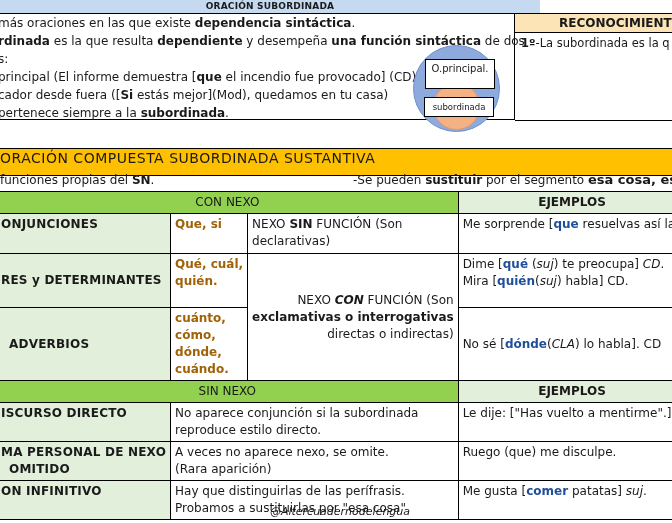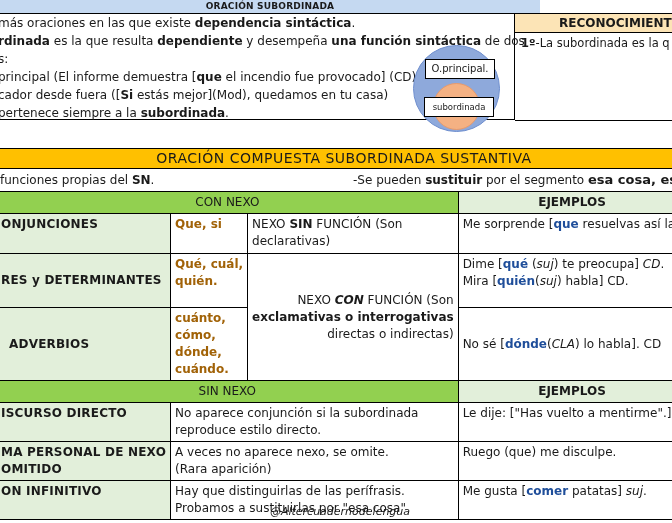--- a/index.html
+++ b/index.html
@@ -15,25 +15,25 @@
   .top-box { left: -2px; top: 13px; width: 517px; height: 107px; border-top: 1.5px solid #000; border-right: 1.5px solid #000; border-bottom: 1.5px solid #000; }
   .top-line { position: absolute; left: 0; white-space: nowrap; font-size: 12px; line-height: 18px; }
   .recon-head { left: 515px; top: 13px; width: 160px; height: 20px; background: #fce4b6; border-bottom: 1px solid #000; border-top: 1.5px solid #000; font-weight: bold; font-size: 12px; line-height: 19px; padding-left: 44px; white-space: nowrap; overflow: hidden; }
   .recon-body { left: 515px; top: 33px; width: 160px; height: 88px; border-bottom: 1.5px solid #000; overflow: hidden; }
   .recon-line { position: absolute; left: 6px; white-space: nowrap; font-size: 11.5px; line-height: 17px; }
 
   
   .circle-big { left: 413px; top: 45px; width: 87px; height: 87px; border-radius: 50%; background: #8ea9db; border: 1.5px solid #6f8fcf; }
   .circle-small { left: 433px; top: 83px; width: 47px; height: 47px; border-radius: 50%; background: #f4b183; border: 1.5px solid #e89a6b; }
   .label-box { background: #fff; border: 1.2px solid #000; font-size: 9.5px; text-align: center; white-space: nowrap; }
-  .lbl-principal { left: 425px; top: 59px; width: 70px; height: 20px; line-height: 18px; font-size: 10px; }
+  .lbl-principal { left: 425px; top: 59px; width: 70px; height: 30px; line-height: 18px; font-size: 10px; }
   .lbl-sub { left: 424px; top: 97px; width: 70px; height: 20px; line-height: 18px; font-size: 8.5px; }
 
   
-  .main-title { left: 0; top: 148px; width: 672px; height: 21px; background: #ffc000; border-top: 1.5px solid #000; border-bottom: 1.5px solid #000; font-size: 14px; text-align: center; line-height: 19px; letter-spacing: 0.5px; padding-left: 16px; }
+  .main-title { left: 0; top: 148px; width: 672px; height: 28px; background: #ffc000; border-top: 1.5px solid #000; border-bottom: 1.5px solid #000; font-size: 14px; text-align: left; line-height: 19px; letter-spacing: 0.5px; }
   .intro-left { left: 0; top: 171px; font-size: 12px; white-space: nowrap; line-height: 18px; }
   .intro-right { left: 353px; top: 171px; font-size: 12px; white-space: nowrap; line-height: 18px; }
 
   table.grid { position: absolute; left: -4px; top: 191px; border-collapse: collapse; table-layout: fixed; }
   table.grid td { border: 1.2px solid #000; vertical-align: top; font-size: 12px; line-height: 17px; padding: 2px 4px; overflow: hidden; white-space: nowrap; }
   .green-head { background: #92d050; text-align: center; font-size: 12px; }
   .ej-head { background: #e2efda; text-align: center; font-weight: bold; }
   .cat { background: #e2efda; font-weight: bold; letter-spacing: 0.2px; }
   .nexo { font-weight: bold; color: #a16207; }
   .center-v { vertical-align: middle !important; }
@@ -99,21 +99,21 @@
   <tr style="height:19px;">
     <td colspan="3" class="green-head">SIN NEXO</td>
     <td class="ej-head">EJEMPLOS</td>
   </tr>
   <tr style="height:36px;">
     <td class="cat">ISCURSO DIRECTO</td>
     <td colspan="2"><span>No aparece conjunción si la subordinada</span><br><span>reproduce estilo directo.</span></td>
     <td>Le dije:  ["Has vuelto a mentirme".]</td>
   </tr>
   <tr style="height:36px;">
-    <td class="cat"><span>MA PERSONAL DE NEXO</span><br><span style="">OMITIDO</span></td>
+    <td class="cat"><span>MA PERSONAL DE NEXO</span><br><span style="margin-left:8px;">OMITIDO</span></td>
     <td colspan="2"><span>A veces no aparece nexo, se omite.</span><br><span>(Rara aparición)</span></td>
     <td>Ruego (que) me disculpe.</td>
   </tr>
   <tr style="height:37px;">
     <td class="cat">ON INFINITIVO</td>
     <td colspan="2"><span>Hay que distinguirlas de las perífrasis.</span><br><span>Probamos a sustituirlas por "esa cosa"</span></td>
     <td><span>Me gusta [</span><span class="blue b">comer</span><span> patatas] </span><span class="it">suj</span><span>.</span></td>
   </tr>
 </tbody>
   </table>

